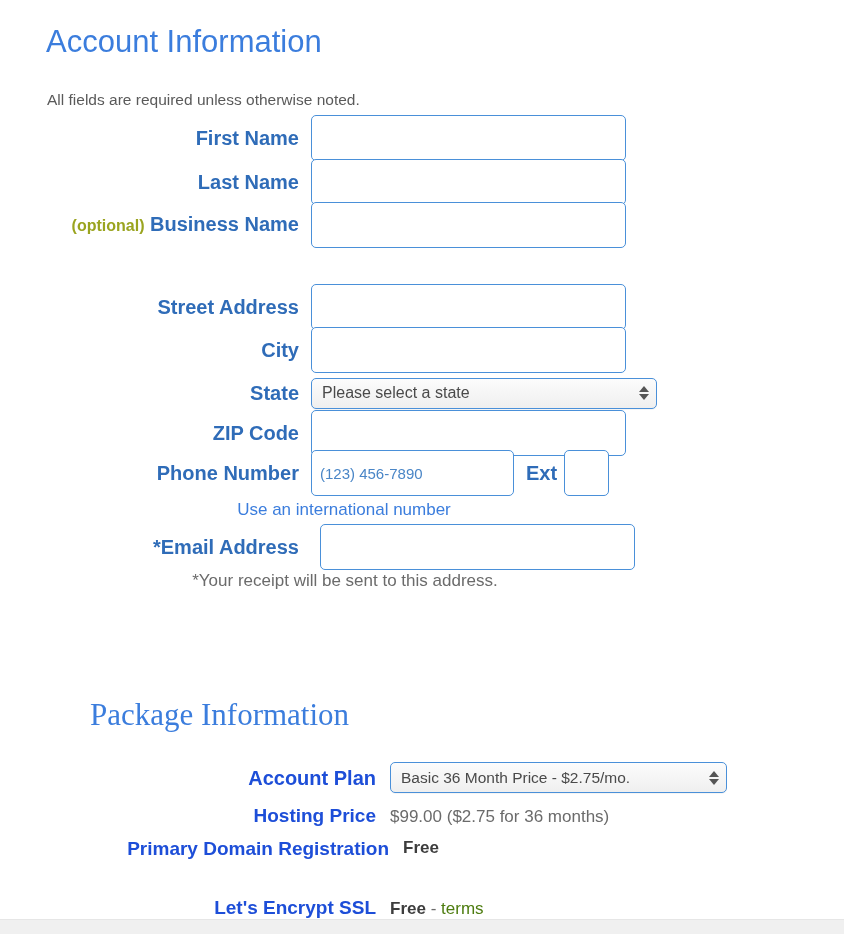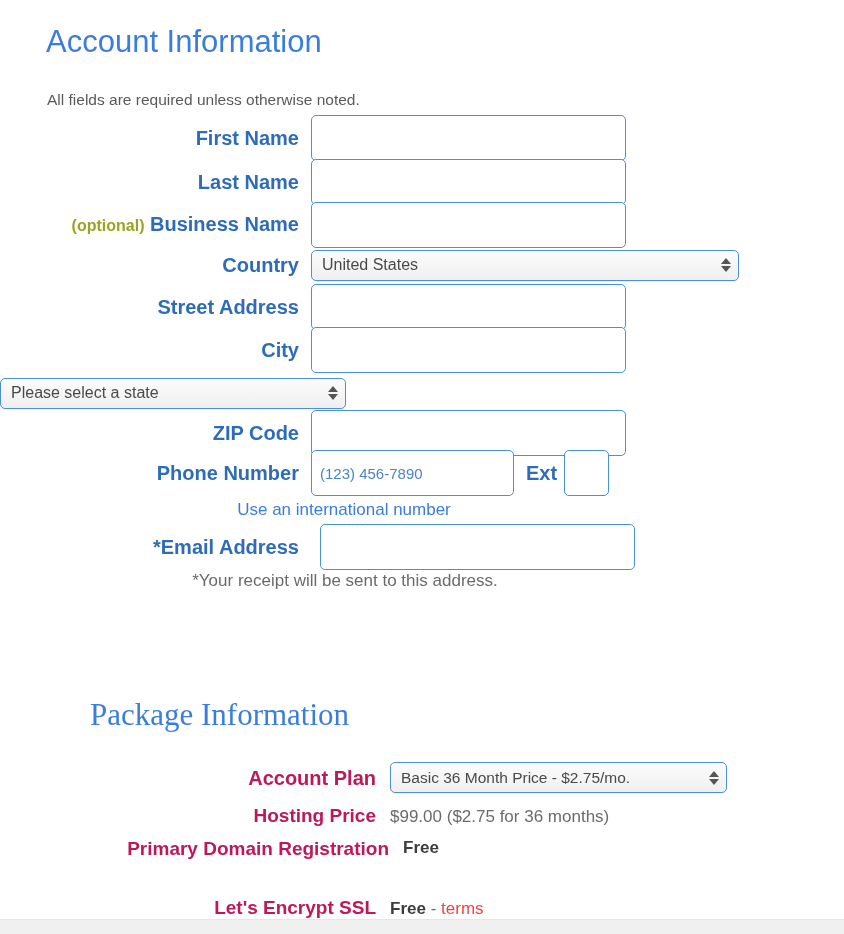--- a/index.html
+++ b/index.html
@@ -194,21 +194,21 @@
     white-space: nowrap;
   }
 
   
   .prow {
     position: absolute;
     display: flex;
     align-items: flex-start;
   }
   .plbl {
-    color: #be185d;
+    color: #1d4ed8;
     font-weight: bold;
     font-size: 19px;
     line-height: 26px;
     text-align: right;
     width: 390px;
     padding-right: 14px;
     box-sizing: border-box;
     white-space: nowrap;
   }
   .plbl.soft {
@@ -220,21 +220,21 @@
     line-height: 26px;
     color: #6b6b6b;
     white-space: nowrap;
     padding-top: 1px;
   }
   .pval.bold {
     font-weight: bold;
     color: #3d3d3d;
   }
   .pval .terms-link {
-    color: #ef4444;
+    color: #4d7c0f;
     font-weight: normal;
     text-decoration: none;
     cursor: pointer;
   }
   .pval .dash { color: #6b6b6b; font-weight: normal; }
 
   #prow-plan   { left: 0; top: 762px; align-items: center; }
   #prow-plan .plbl { font-size: 20px; }
   #plan-select { width: 337px; font-size: 15.5px; }
 
@@ -272,42 +272,33 @@
   <div class="row" id="row-last">
     <div class="lbl">Last Name</div>
     <input class="tinput w-std" type="text" placeholder="" style="">
   </div>
 
   <div class="row" id="row-business">
     <div class="lbl"><span class="optional">(optional)</span> <span>Business Name</span></div>
     <input class="tinput w-std" type="text" placeholder="" style="">
   </div>
 
-  <div class="row" id="row-country">
-    <div class="lbl">Country</div>
-    <div class="sel w-country">
-      <span class="sel-text">United States</span>
-      <span class="stepper">
-        <span class="tri-up"></span>
-          <span class="tri-down"></span>
-      </span>
-    </div>
-  </div>
 
   <div class="row" id="row-street">
     <div class="lbl">Street Address</div>
     <input class="tinput w-std" type="text" placeholder="" style="">
   </div>
 
   <div class="row" id="row-city">
     <div class="lbl">City</div>
     <input class="tinput w-std" type="text" placeholder="" style="">
   </div>
 
   <div class="row" id="row-state">
+    <div class="lbl">State</div>
     <div class="sel w-state">
       <span class="sel-text">Please select a state</span>
       <span class="stepper">
         <span class="tri-up"></span>
           <span class="tri-down"></span>
       </span>
     </div>
   </div>
 
   <div class="row" id="row-zip">

